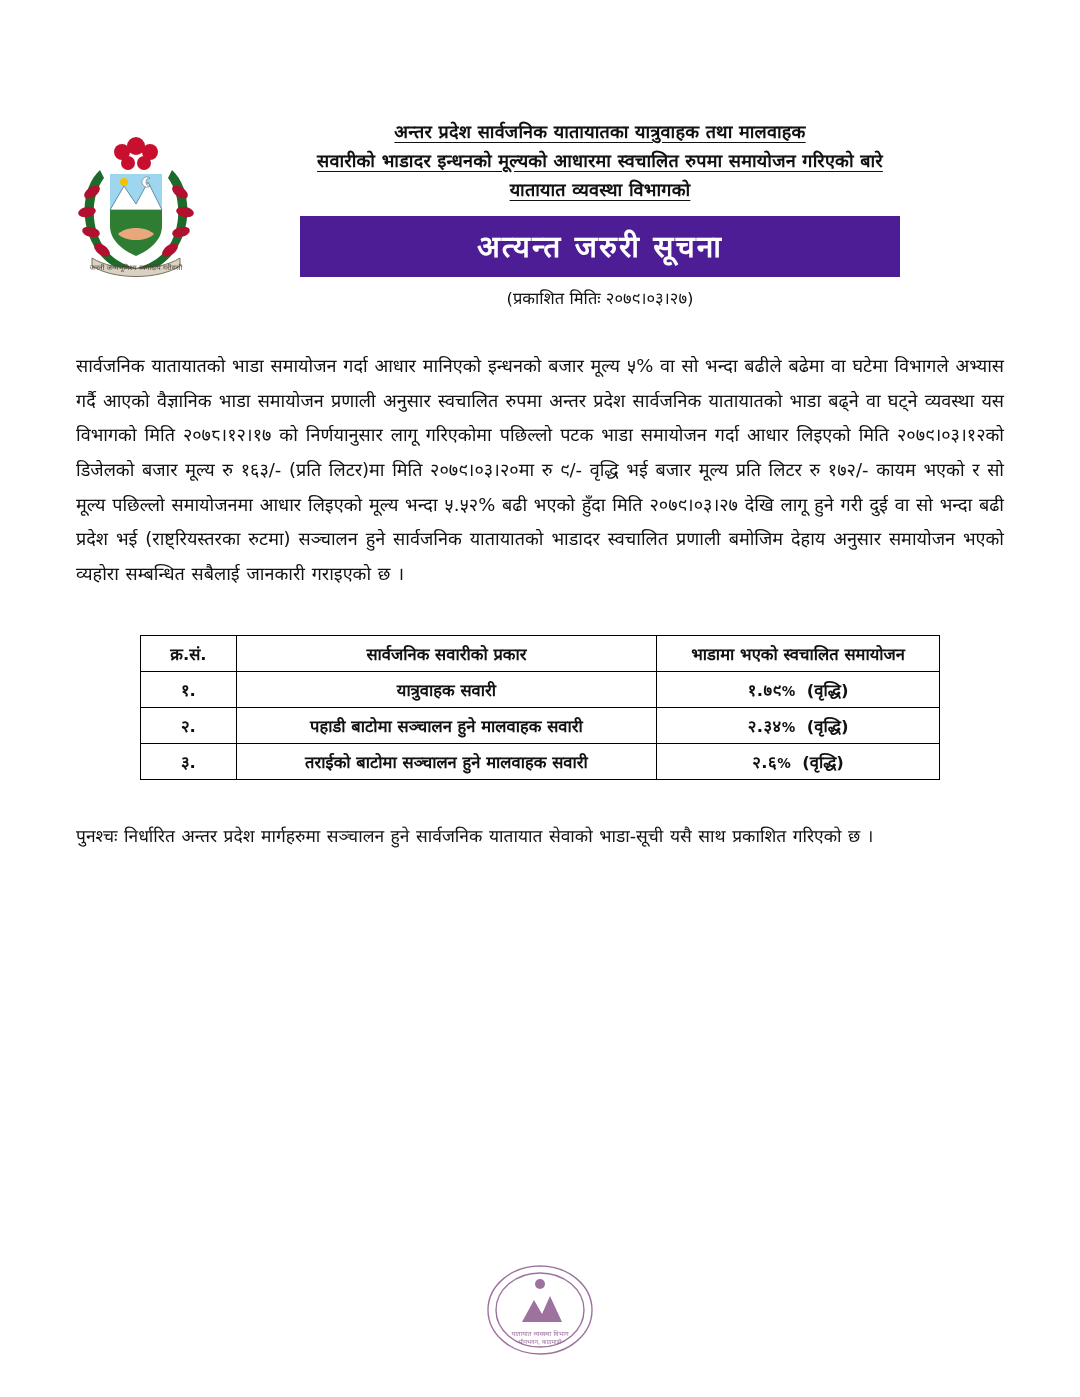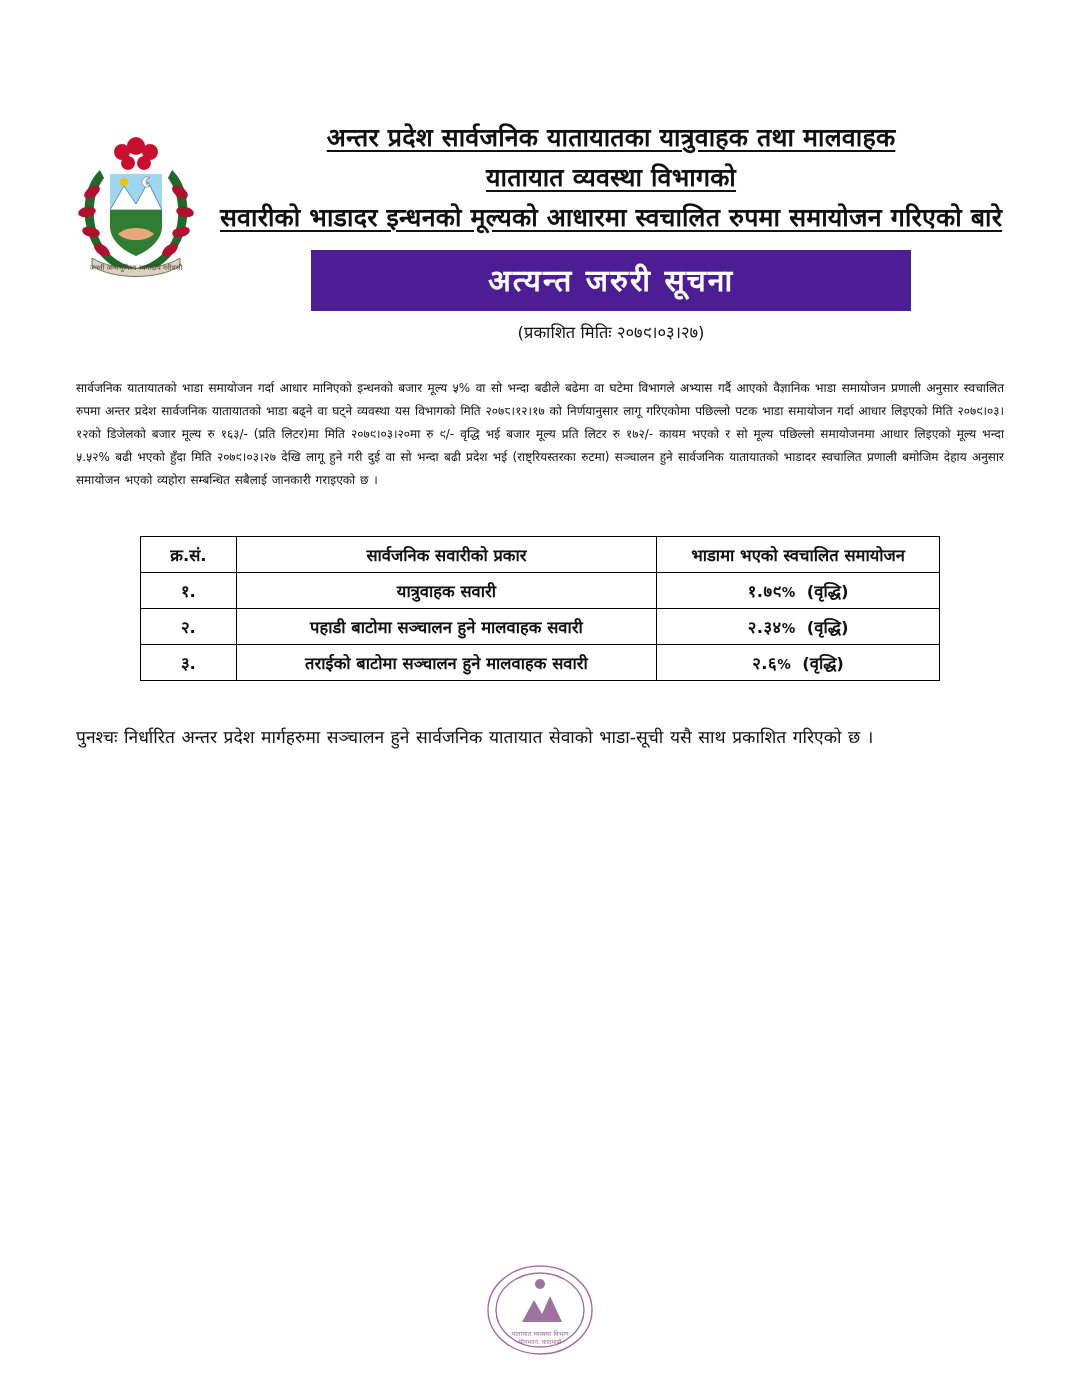--- a/index.html
+++ b/index.html
@@ -42,21 +42,21 @@
 
   .emblem svg { display: block; }
 
   .header-text {
     flex: 1 1 auto;
     text-align: center;
     padding-right: 30px;
   }
 
   .hdr-line {
-    font-size: 25px;
+    font-size: 18px;
     line-height: 1.6;
     font-weight: 700;
     letter-spacing: 0.2px;
     text-decoration: underline;
     text-underline-offset: 4px;
     white-space: nowrap;
   }
 
   .notice-bar {
     margin: 12px auto 0 auto;
@@ -77,21 +77,21 @@
     font-weight: 400;
   }
 
   
   .body-wrap {
     padding: 22px 76px 0 76px;
     box-sizing: border-box;
   }
 
   .para {
-    font-size: 12px;
+    font-size: 18px;
     line-height: 1.92;
     text-align: justify;
     text-justify: inter-word;
     word-spacing: 1px;
   }
 
   
   .table-wrap {
     margin: 44px auto 0 auto;
     width: 800px;
@@ -188,22 +188,22 @@
         <circle cx="54" cy="52" r="4" fill="#f2c200"></circle>
         <path d="M80 48 a5 5 0 1 0 0.1 8 a4 4 0 1 1 -0.1 -8" fill="#ffffff" stroke="#7a7a7a" stroke-width="0.7"></path>
 
         <path d="M22 128 C44 142, 88 142, 110 128 L110 136 C88 150, 44 150, 22 136 Z" fill="#d9d2c4" stroke="#7a6f5c" stroke-width="1"></path>
         <text x="66" y="140" font-size="7" text-anchor="middle" fill="#4a3f2e" font-family="DejaVu Sans, sans-serif">जननी जन्मभूमिश्च स्वर्गादपि गरीयसी</text>
       </svg>
     </div>
 
     <div class="header-text">
       <div class="hdr-line">अन्तर प्रदेश सार्वजनिक यातायातका यात्रुवाहक तथा मालवाहक</div>
+      <div class="hdr-line">सवारीको भाडादर इन्धनको मूल्यको आधारमा स्वचालित रुपमा समायोजन गरिएको बारे</div>
       <div class="hdr-line">यातायात व्यवस्था विभागको</div>
-      <div class="hdr-line">सवारीको भाडादर इन्धनको मूल्यको आधारमा स्वचालित रुपमा समायोजन गरिएको बारे</div>
       <div class="notice-bar">अत्यन्त जरुरी सूचना</div>
       <div class="pub-date">(प्रकाशित मितिः २०७९।०३।२७)</div>
     </div>
   </div>
 
   <div class="body-wrap">
     <p class="para">सार्वजनिक यातायातको भाडा समायोजन गर्दा आधार मानिएको इन्धनको बजार मूल्य ५% वा सो भन्दा बढीले बढेमा वा घटेमा विभागले अभ्यास गर्दै आएको वैज्ञानिक भाडा समायोजन प्रणाली अनुसार स्वचालित रुपमा अन्तर प्रदेश सार्वजनिक यातायातको भाडा बढ्ने वा घट्ने व्यवस्था यस विभागको मिति २०७८।१२।१७ को निर्णयानुसार लागू गरिएकोमा पछिल्लो पटक भाडा समायोजन गर्दा आधार लिइएको मिति २०७९।०३।१२को डिजेलको बजार मूल्य रु १६३/- (प्रति लिटर)मा मिति २०७९।०३।२०मा रु ९/- वृद्धि भई बजार मूल्य प्रति लिटर रु १७२/- कायम भएको र सो मूल्य पछिल्लो समायोजनमा आधार लिइएको मूल्य भन्दा ५.५२% बढी भएको हुँदा मिति २०७९।०३।२७ देखि लागू हुने गरी दुई वा सो भन्दा बढी प्रदेश भई (राष्ट्रियस्तरका रुटमा) सञ्चालन हुने सार्वजनिक यातायातको भाडादर स्वचालित प्रणाली बमोजिम देहाय अनुसार समायोजन भएको व्यहोरा सम्बन्धित सबैलाई जानकारी गराइएको छ ।</p>
   </div>
 
   <div class="table-wrap">

